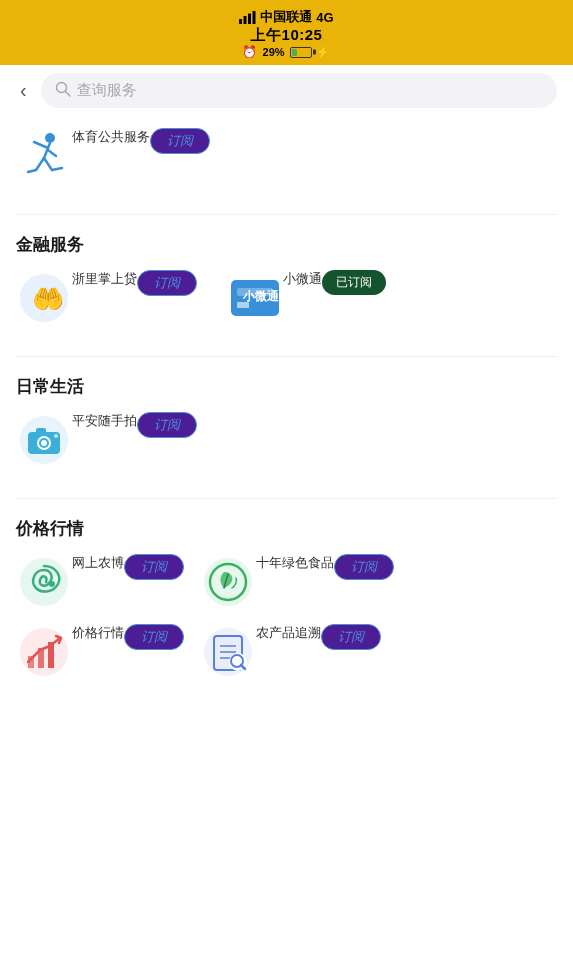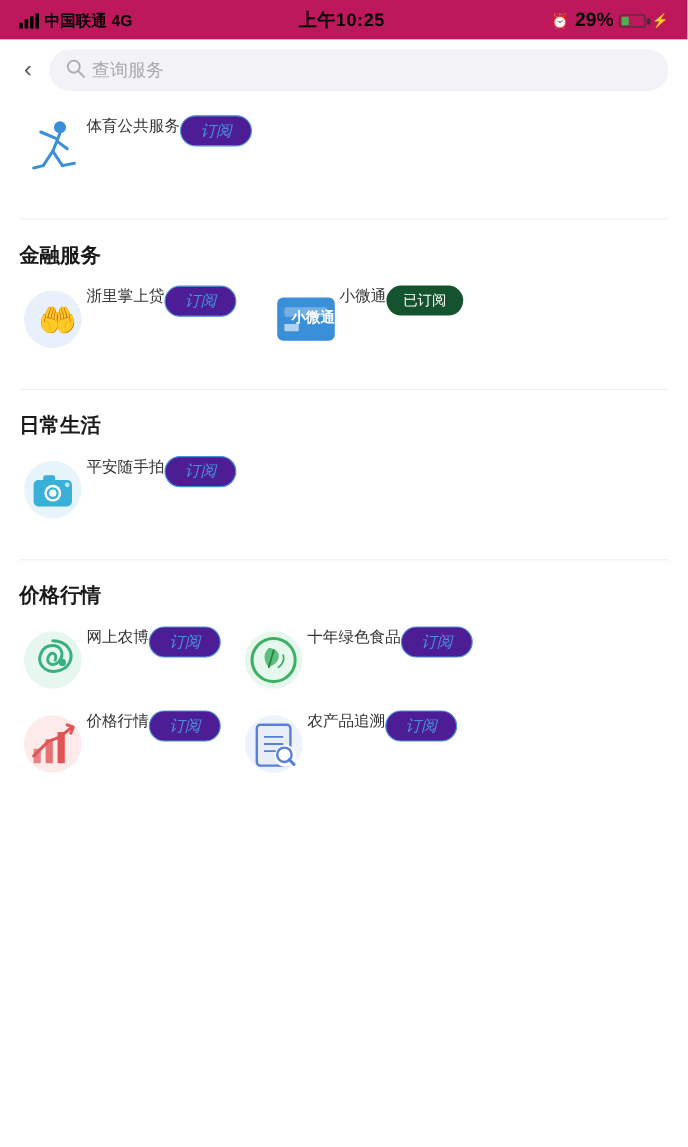--- a/index.html
+++ b/index.html
@@ -15,21 +15,22 @@
 
     
     .status-bar {
       display: flex;
       justify-content: space-between;
       align-items: center;
       padding: 8px 16px 6px 16px;
       font-size: 13px;
       font-weight: 600;
       color: #000;
-      background: #be185d;
+      background: #eab308;
+      flex-direction: column;
     }
     .status-left { display: flex; align-items: center; gap: 4px; }
     .status-center { font-size: 15px; font-weight: 700; letter-spacing: 0.5px; }
     .status-right { display: flex; align-items: center; gap: 5px; font-size: 12px; }
     .battery-icon {
       width: 22px; height: 11px;
       border: 1.5px solid #333;
       border-radius: 2px;
       position: relative;
       display: inline-flex;
@@ -165,21 +166,21 @@
         <rect x="9" y="2.5" width="3" height="10.5" rx="0.5" fill="#000"></rect>
         <rect x="13.5" y="0" width="3" height="13" rx="0.5" fill="#000"></rect>
       </svg>
     </span>
     <span style="font-size:13px;">中国联通</span>
     <span style="font-size:13px;">4G</span>
   </div>
   <div class="status-center">上午10:25</div>
   <div class="status-right">
     <span>⏰</span>
-    <span style="font-size:16px;text-align:center;">29%</span>
+    <span style="font-size:11px;text-align:center;">29%</span>
     <div class="battery-icon">
       <div class="battery-fill"></div>
     </div>
     <span style="font-size:11px;">⚡</span>
   </div>
 </div>
 
 <div class="search-bar-container">
   <span class="back-btn">‹</span>
   <div class="search-bar">

